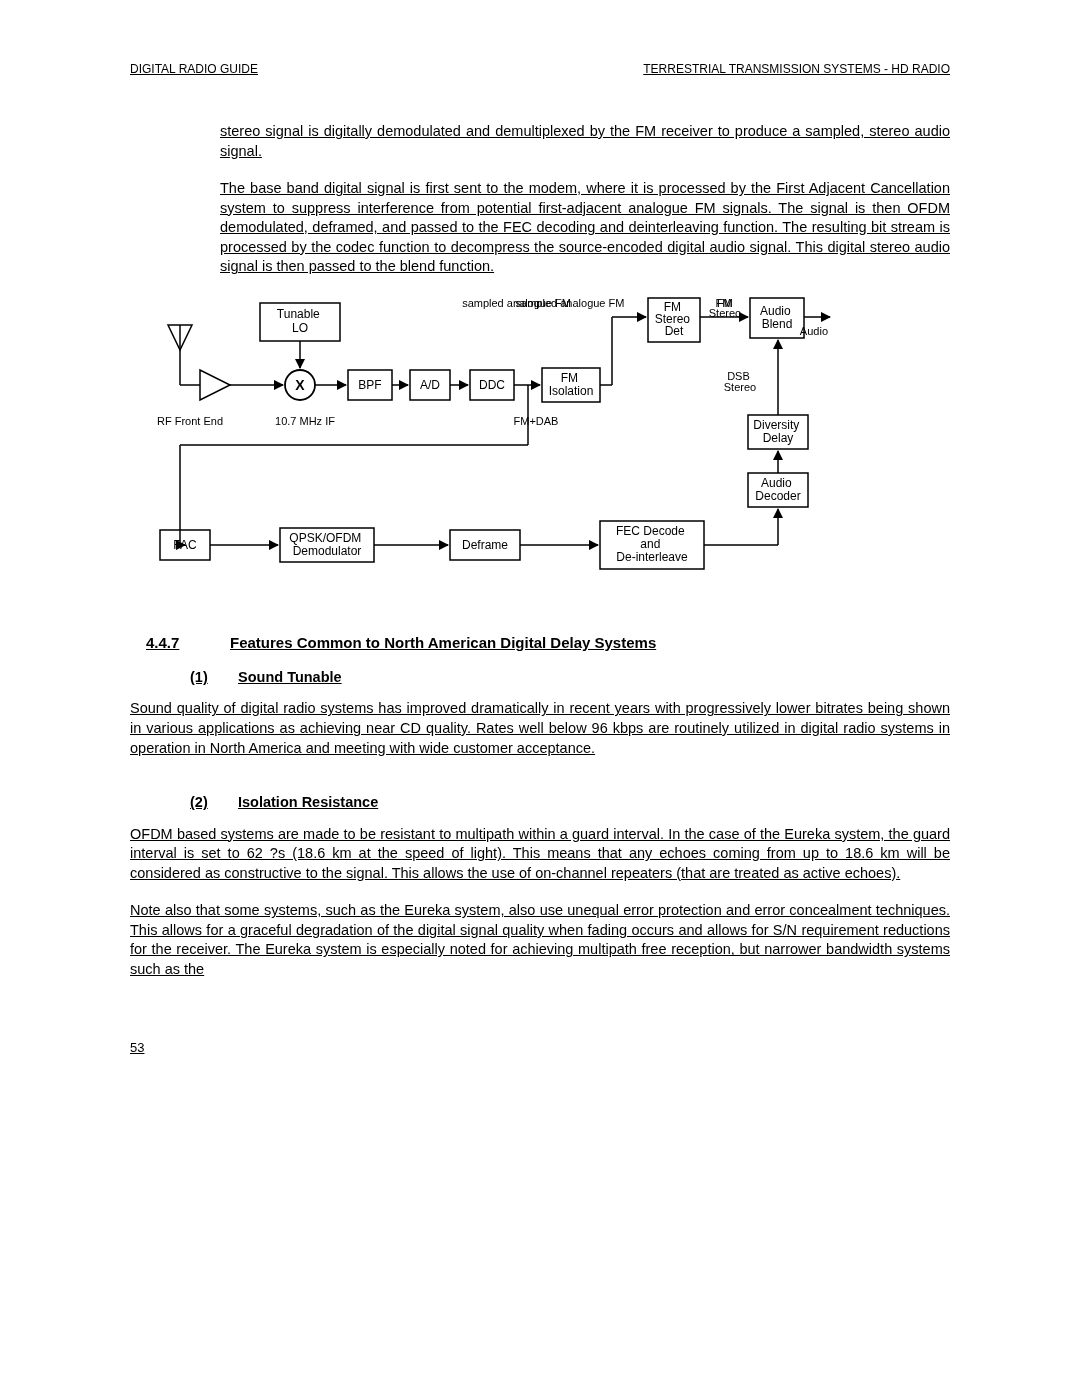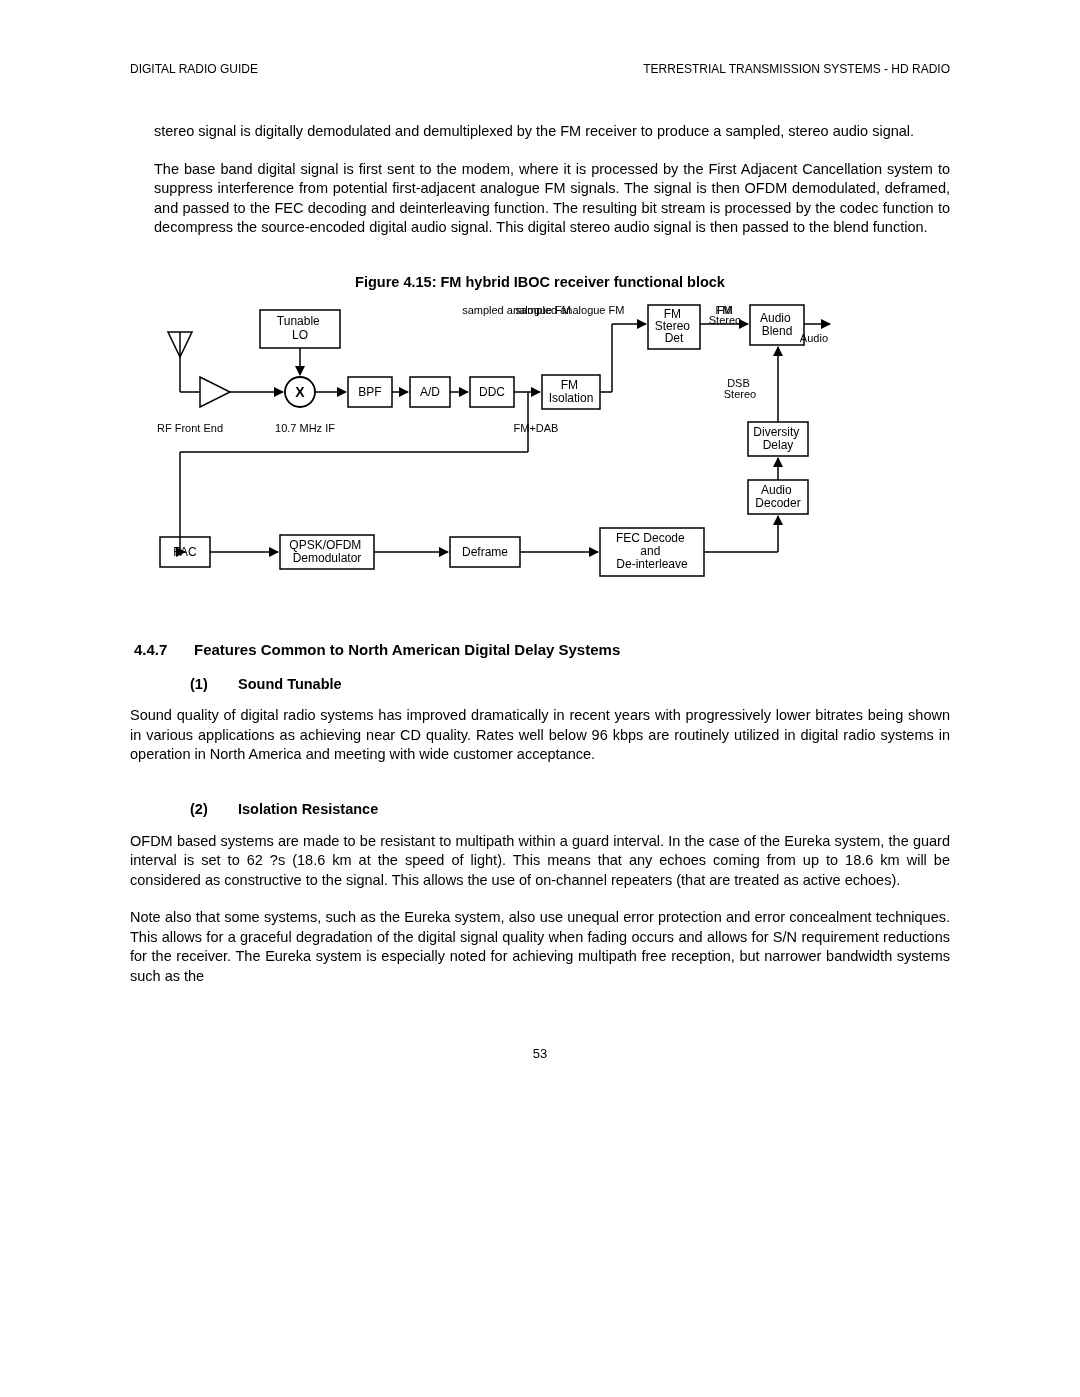--- a/index.html
+++ b/index.html
@@ -7,61 +7,63 @@
     font-size: 14.5px;
     color: #000;
     background: #fff;
     margin: 0;
     padding: 0;
     width: 1080px;
   }
   .page {
     padding: 62px 130px 40px 130px;
     box-sizing: border-box;
+    text-decoration: underline;
   }
   .header {
     display: flex;
     justify-content: space-between;
     font-size: 12px;
     margin-bottom: 46px;
   }
   .para {
-    margin: 0 0 18px 24px;
+    margin: 0 0 18px 90px;
     text-align: justify;
     line-height: 1.35;
   }
   .figcap {
     text-align: center;
     font-weight: bold;
     margin: 36px 0 12px 0;
     font-size: 14.5px;
   }
   .figwrap {
     margin: 0 0 32px 0;
   }
   .h2row {
     display: flex;
-    margin: 36px 0 18px 4px;
+    margin: 36px 0 18px 16px;
     font-weight: bold;
     font-size: 15px;
+    gap: 24px;
   }
   .h2row .num { width: 60px; flex: 0 0 60px; }
   .h3row {
     display: flex;
     margin: 0 0 12px 60px;
     font-weight: bold;
   }
   .h3row .num { width: 48px; flex: 0 0 48px; }
   .indent2 {
     text-align: justify;
     line-height: 1.35;
     margin-bottom: 18px;
   }
   .pgnum {
-    text-align: center;
+    text-align: left;
     font-size: 13px;
     margin-top: 60px;
   }
   svg text {
     font-family: Arial, Helvetica, sans-serif;
   }
   .boxlabel { font-size: 12px; }
   .small { font-size: 11px; }
 </style>
 </head>
@@ -70,21 +72,20 @@
 <div class="page">
 
   <div class="header">
     <span>DIGITAL RADIO GUIDE</span>
     <span>TERRESTRIAL TRANSMISSION SYSTEMS - HD RADIO</span>
   </div>
 
   <p class="para">stereo signal is digitally demodulated and demultiplexed by the FM receiver to produce a sampled, stereo audio signal.</p>
   <p class="para">The base band digital signal is first sent to the modem, where it is processed by the First Adjacent Cancellation system to suppress interference from potential first-adjacent analogue FM signals.  The signal is then OFDM demodulated, deframed, and passed to the FEC decoding and deinterleaving function.  The resulting bit stream is processed by the codec function to decompress the source-encoded digital audio signal.  This digital stereo audio signal is then passed to the blend function.</p>
 
-  <div class="figcap">Figure 4.15: FM hybrid IBOC receiver functional block</div>
 
   <div class="figwrap">
     <svg viewBox="0 0 820 300" width="820" height="300">
       <defs>
         <marker id="arrow" viewBox="0 0 10 10" refX="9" refY="5" markerWidth="7" markerHeight="7" orient="auto">
           <path d="M0,0 L10,5 L0,10 z" fill="#000"></path>
         </marker>
       </defs>
 
       <g>

